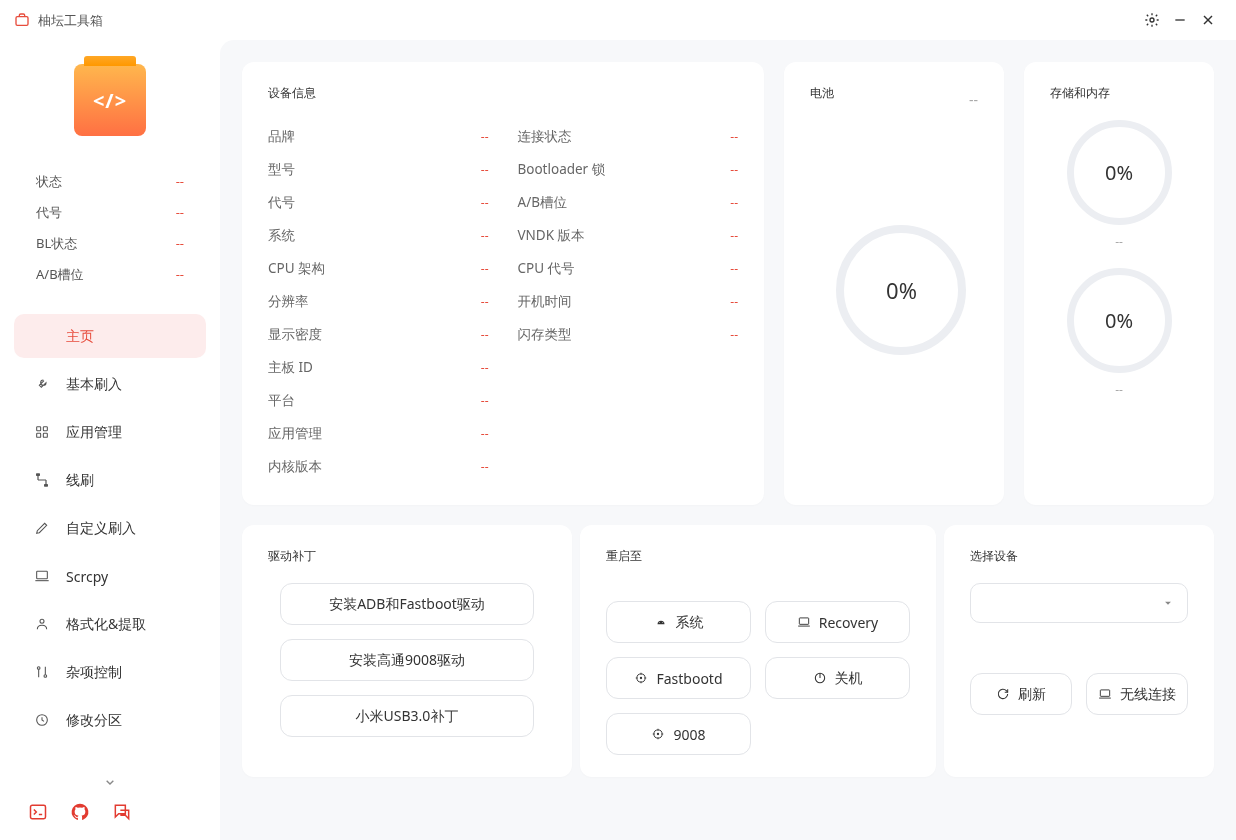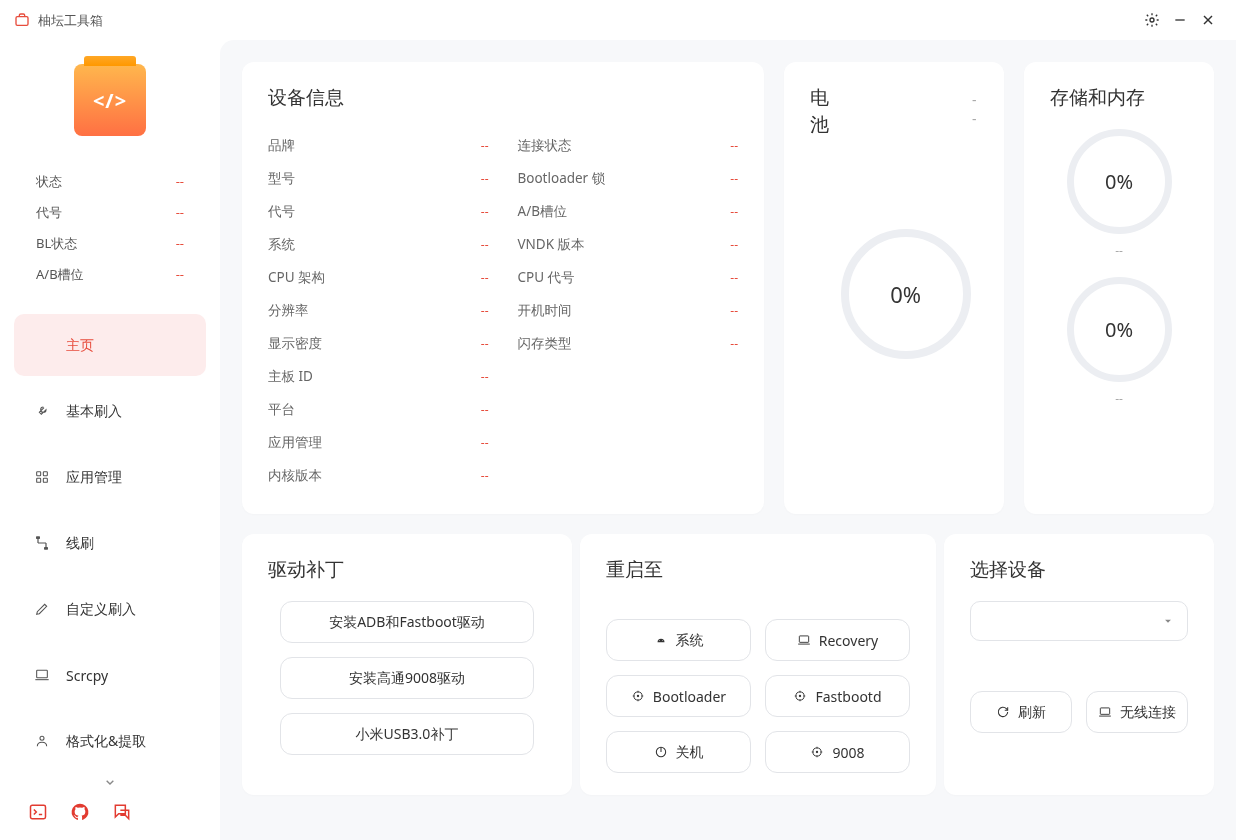--- a/index.html
+++ b/index.html
@@ -50,21 +50,21 @@
     background: linear-gradient(180deg,#ffa726,#ff9800);
     border-radius:3px 3px 0 0;
   }
   .logo-inner { color:#fff; font-weight:bold; font-size:20px; letter-spacing:1px; }
   .status-block { padding: 0 36px; margin-bottom: 24px; font-size:13px; }
   .status-row { display:flex; justify-content:space-between; padding: 6px 0; color:#555; }
   .status-row .val { color:#e74c3c; }
   .nav { flex:1; overflow:hidden; padding: 0 14px; position:relative; }
   .nav-item {
     display:flex; align-items:center;
-    height: 62px;
+    height: 44px;
     padding: 0 18px;
     border-radius: 10px;
     color:#333;
     cursor:pointer;
     margin-bottom: 4px;
     font-size: 14px;
   }
   .nav-item.active { background:#fdecec; color:#e74c3c; font-weight:500; }
   .nav-item .nav-icon { width:20px; margin-right:14px; display:flex; align-items:center; justify-content:center; color:#555; }
   .nav-item.active .nav-icon { opacity:0; }
@@ -86,21 +86,21 @@
     overflow:auto;
   }
   .grid-top { display:grid; grid-template-columns: 1fr 220px 190px; gap:20px; margin-bottom:20px; }
   .grid-bottom { display:grid; grid-template-columns: 330px 1fr 270px; gap:8px; }
   .card {
     background:#fff;
     border-radius:12px;
     padding: 22px 26px;
     box-shadow: 0 1px 2px rgba(0,0,0,0.02);
   }
-  .card-title { font-size:19px; color:#333; font-weight:500; margin-bottom: 18px; }
+  .card-title { font-size:12px; color:#333; font-weight:500; margin-bottom: 18px; }
   
   .dev-info { display:flex; gap: 29px; }
   .dev-col { flex:1; }
   .info-row { display:flex; justify-content:space-between; align-items:center; padding: 7px 0; font-size:13.5px; }
   .info-row .lbl { color:#666; }
   .info-row .val { color:#e74c3c; font-size:12px; }
   
   .battery-card { display:flex; flex-direction:row; }
   .ring-wrap { flex:1; display:flex; align-items:center; justify-content:center; padding: 20px 0 8px; }
   .ring {
@@ -530,26 +530,20 @@
             <div class="btn">
               <svg class="icon14" viewBox="0 0 24 24">
                 <use href="#i-laptop"></use>
               </svg>
               <span>Recovery</span>
             </div>
             <div class="btn">
               <svg class="icon14" viewBox="0 0 24 24">
                 <use href="#i-target"></use>
               </svg>
-              <span>Bootloader</span>
-            </div>
-            <div class="btn">
-              <svg class="icon14" viewBox="0 0 24 24">
-                <use href="#i-target"></use>
-              </svg>
               <span>Fastbootd</span>
             </div>
             <div class="btn">
               <svg class="icon14" viewBox="0 0 24 24">
                 <use href="#i-power"></use>
               </svg>
               <span>关机</span>
             </div>
             <div class="btn">
               <svg class="icon14" viewBox="0 0 24 24">

